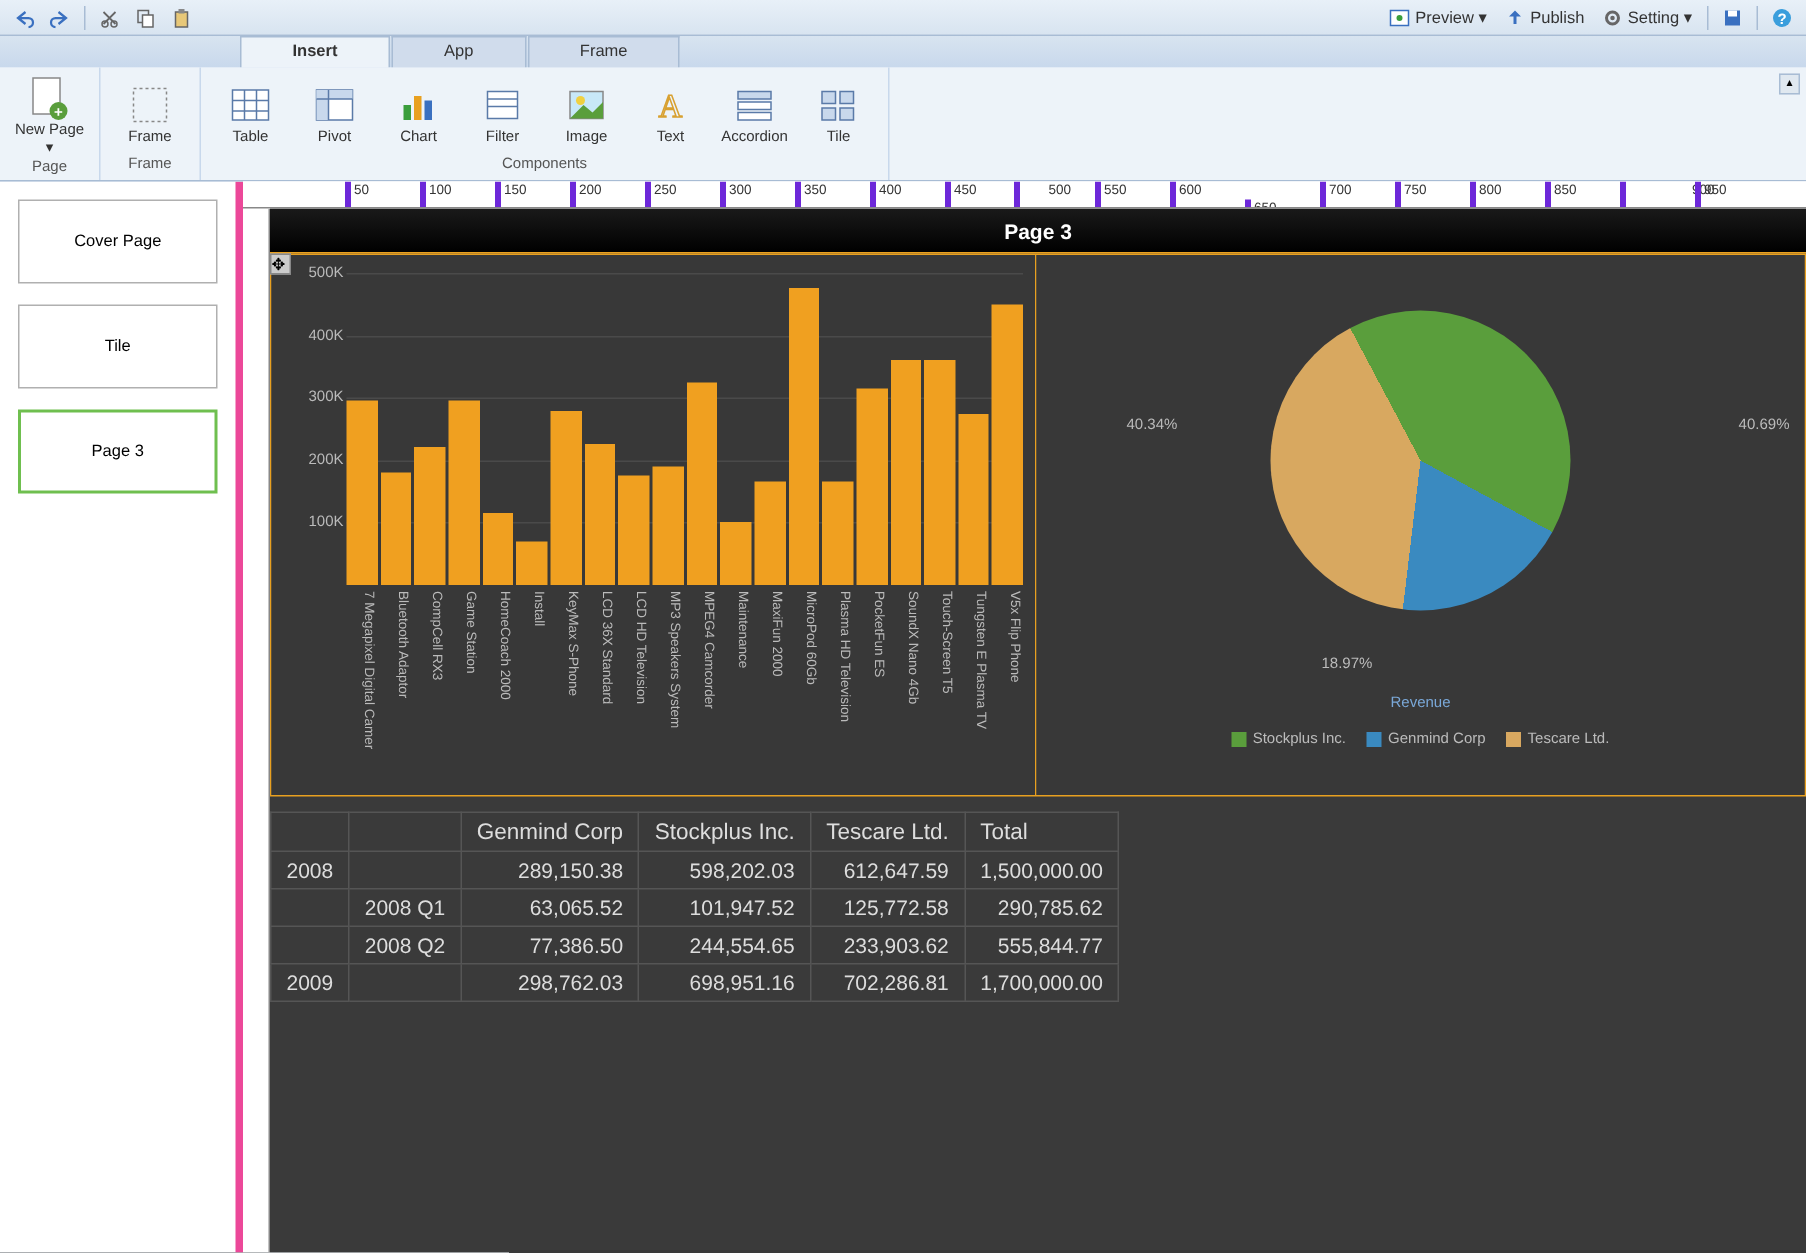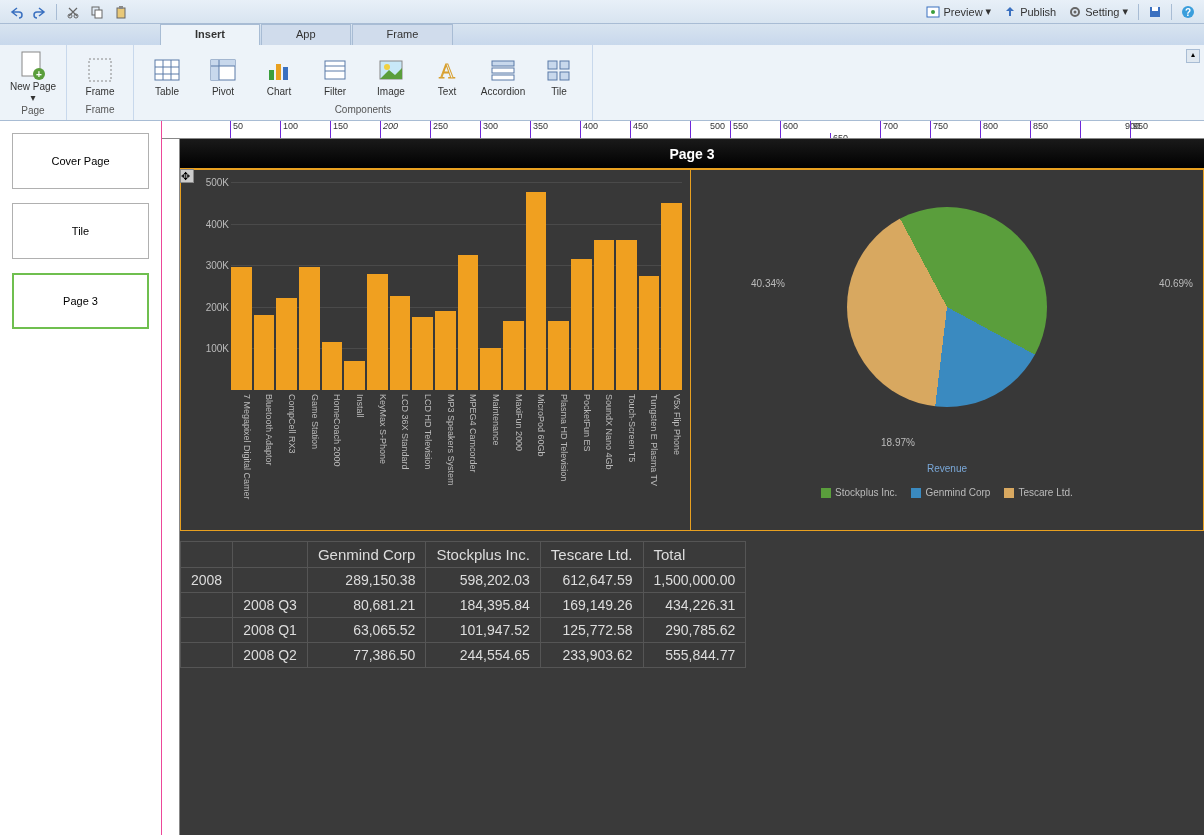--- a/index.html
+++ b/index.html
@@ -18,27 +18,27 @@
 .ribbon { height: 76px; background: #edf3f9; border-bottom: 1px solid #a8bcd4; display: flex; position: relative; }
 .ribbon-group { border-right: 1px solid #c8d8ec; padding: 2px 6px; display: flex; flex-direction: column; }
 .ribbon-group .items { display: flex; flex: 1; align-items: center; gap: 2px; }
 .ribbon-group .label { text-align: center; font-size: 10px; color: #555; height: 14px; }
 .ribbon-btn { display: flex; flex-direction: column; align-items: center; width: 54px; padding: 2px; cursor: pointer; }
 .ribbon-btn .ico { width: 32px; height: 32px; display: flex; align-items: center; justify-content: center; }
 .ribbon-btn .txt { font-size: 10px; color: #333; text-align: center; }
 .ribbon-collapse { position: absolute; right: 4px; top: 4px; width: 14px; height: 14px; background: #e0e8f0; border: 1px solid #a8bcd4; font-size: 8px; text-align: center; cursor: pointer; }
 
 .work { display: flex; height: 714px; }
-.nav { width: 162px; background: #fff; border-right: 1px solid #ec4899; padding: 12px; display: flex; flex-direction: column; gap: 14px; }
+.nav { width: 162px; background: #fff; border-right: 5px solid #ec4899; padding: 12px; display: flex; flex-direction: column; gap: 14px; }
 .nav-thumb { height: 56px; border: 1px solid #b0b0b0; display: flex; align-items: center; justify-content: center; font-size: 11px; cursor: pointer; }
 .nav-thumb.selected { border: 2px solid #6fbf4f; }
 
 .canvas-area { flex: 1; display: flex; flex-direction: column; background: #fff; position: relative; }
 .ruler-h { height: 18px; background: #fff; border-bottom: 1px solid #888; position: relative; overflow: hidden; font-size: 9px; color: #333; }
-.ruler-h .tick { position: absolute; top: 0; height: 18px; border-left: 1px solid #6d28d9; padding-left: 2px; }
+.ruler-h .tick { position: absolute; top: 0; height: 18px; border-left: 4px solid #6d28d9; padding-left: 2px; }
 .dash-wrap { flex: 1; display: flex; overflow: hidden; }
 .ruler-v { width: 18px; background: #fff; border-right: 1px solid #888; }
 
 .dashboard { flex: 1; background: #3a3a3a; overflow: auto; position: relative; }
 .dash-title { background: linear-gradient(#1a1a1a,#000); color: #fff; text-align: center; font-size: 14px; font-weight: bold; height: 30px; line-height: 30px; border-bottom: 1px solid #e8a020; }
 .move-handle { position: absolute; left: 0; top: 30px; width: 14px; height: 14px; background: #ccc; border: 1px solid #888; cursor: move; z-index: 5; }
 
 .dash-row { display: flex; border: 1px solid #e8a020; margin: 0; }
 .panel { background: #383838; position: relative; }
 .panel-left { width: 510px; height: 360px; border-right: 1px solid #e8a020; }
@@ -274,27 +274,27 @@
   <div class="nav" id="nav">
       <div class="nav-thumb">Cover Page</div>
       <div class="nav-thumb">Tile</div>
       <div class="nav-thumb selected">Page 3</div>
     </div>
   <div class="canvas-area">
     <div class="ruler-h" id="ruler-h">
         <div class="tick" style="left: 68px;">50</div>
         <div class="tick" style="left: 118px;">100</div>
         <div class="tick" style="left: 168px;">150</div>
-        <div class="tick" style="left: 218px; font-style: italic;">200</div>
+        <div class="tick" style="left: 218px;">200</div>
         <div class="tick" style="left: 268px;">250</div>
         <div class="tick" style="left: 318px;">300</div>
         <div class="tick" style="left: 368px;">350</div>
         <div class="tick" style="left: 418px;">400</div>
         <div class="tick" style="left: 468px;">450</div>
-        <div class="tick" style="left: 528px; padding-left: 19px;">500</div>
+        <div class="tick" style="left: 514px; padding-left: 19px;">500</div>
         <div class="tick" style="left: 568px;">550</div>
         <div class="tick" style="left: 618px;">600</div>
         <div class="tick" style="left: 668px; margin-top: 12px;">650</div>
         <div class="tick" style="left: 718px;">700</div>
         <div class="tick" style="left: 768px;">750</div>
         <div class="tick" style="left: 818px;">800</div>
         <div class="tick" style="left: 868px;">850</div>
         <div class="tick" style="left: 918px; padding-left: 44px;">900</div>
         <div class="tick" style="left: 968px;">950</div>
         <div class="tick" style="left: 1018px; margin-top: 48px;">1000</div>
@@ -397,40 +397,40 @@
               <tr>
                 <td class="rh">2008</td>
                 <td class="rh"></td>
                 <td>289,150.38</td>
                 <td>598,202.03</td>
                 <td>612,647.59</td>
                 <td>1,500,000.00</td>
               </tr>
               <tr>
                 <td class="rh"></td>
-                <td class="rh">2008 Q3</td>
-                <td>80,681.21</td>
-                <td>184,395.84</td>
-                <td>169,149.26</td>
-                <td>434,226.31</td>
-              </tr>
-              <tr>
-                <td class="rh"></td>
                 <td class="rh">2008 Q1</td>
                 <td>63,065.52</td>
                 <td>101,947.52</td>
                 <td>125,772.58</td>
                 <td>290,785.62</td>
               </tr>
               <tr>
                 <td class="rh"></td>
                 <td class="rh">2008 Q2</td>
                 <td>77,386.50</td>
                 <td>244,554.65</td>
                 <td>233,903.62</td>
                 <td>555,844.77</td>
               </tr>
+              <tr>
+                <td class="rh">2009</td>
+                <td class="rh"></td>
+                <td>298,762.03</td>
+                <td>698,951.16</td>
+                <td>702,286.81</td>
+                <td>1,700,000.00</td>
+              </tr>
             </tbody>
         </table>
       </div>
     </div>
   </div>
 </div>
 
 </body></html>

